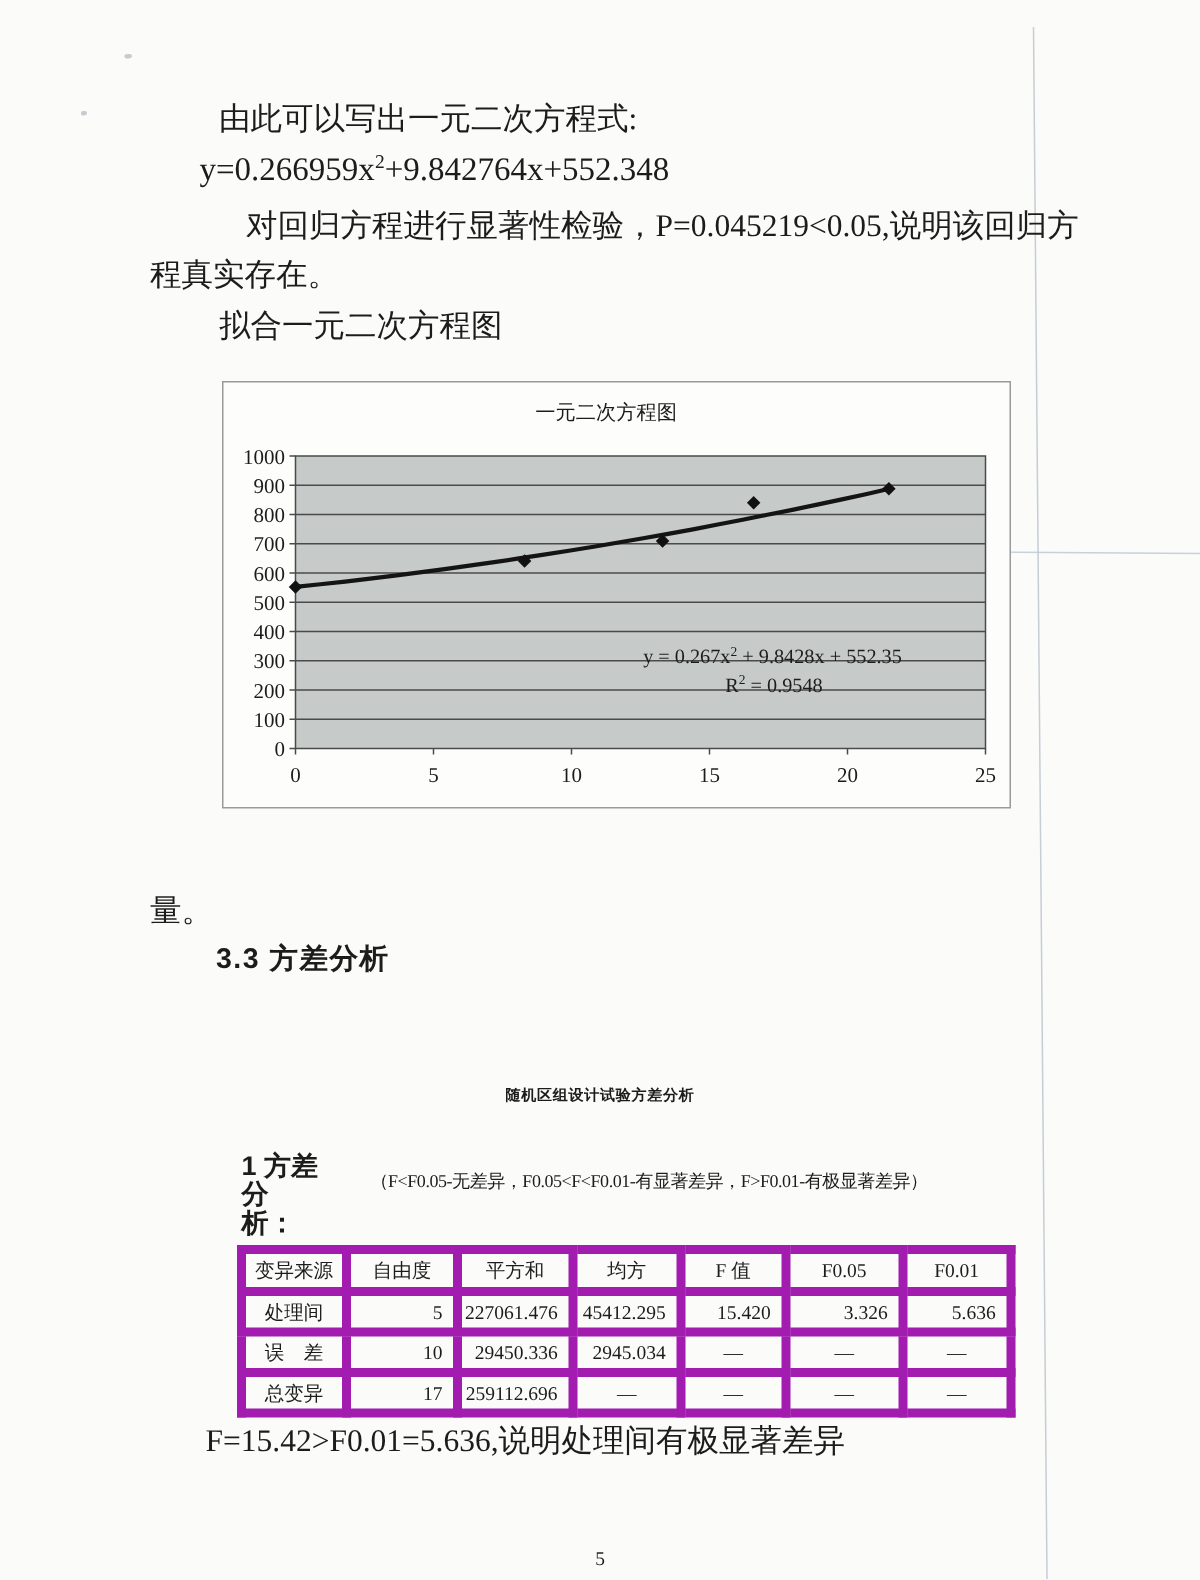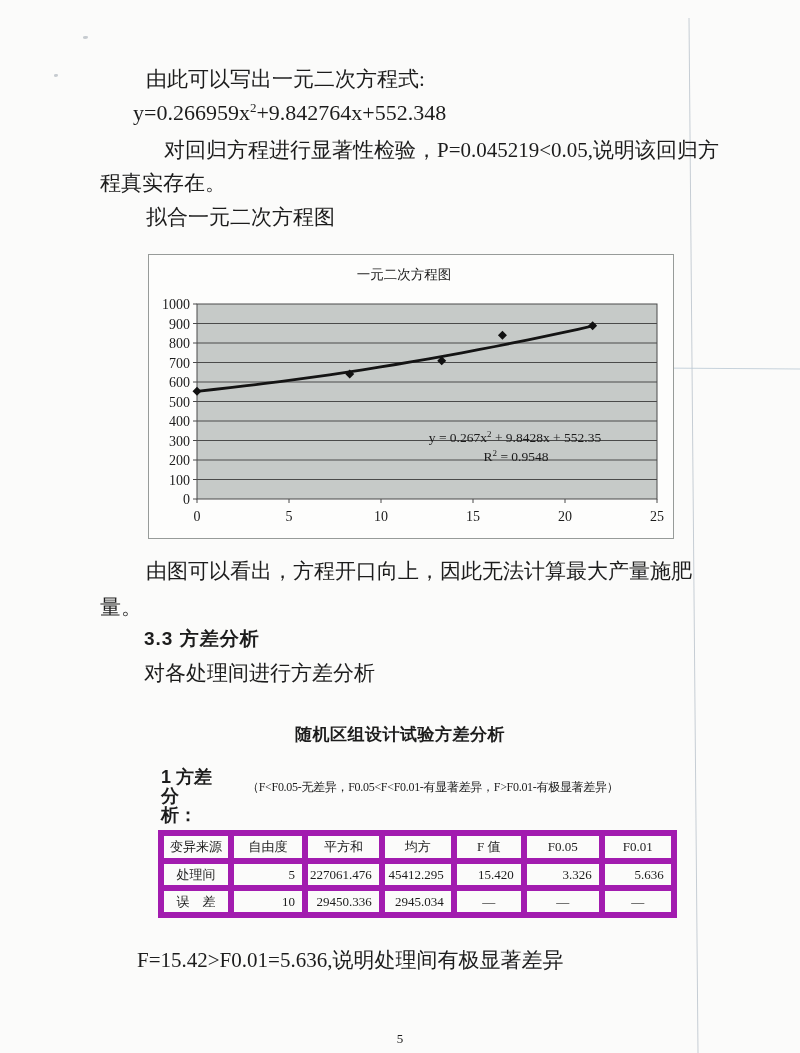--- a/index.html
+++ b/index.html
@@ -16,21 +16,21 @@
   .line{font-size:21px;line-height:26px;white-space:nowrap;}
   .indent{padding-left:46px;}
   .eq-line{font-size:22px;white-space:nowrap;}
   .eq-line sup{font-size:13px;vertical-align:super;line-height:0;}
   .heading{
     font-family:"Liberation Sans","DejaVu Sans",sans-serif;
     font-weight:bold;font-size:19px;white-space:nowrap;letter-spacing:1px;
   }
   .tbl-title{
     font-family:"Liberation Sans","DejaVu Sans",sans-serif;
-    font-weight:bold;font-size:17px;text-align:center;letter-spacing:0.5px;
+    font-weight:bold;font-size:10px;text-align:center;letter-spacing:0.5px;
   }
   .tbl-label{
     font-family:"Liberation Sans","DejaVu Sans",sans-serif;
     font-weight:bold;font-size:18px;line-height:19px;
   }
   .tbl-label span{display:block;}
   .tbl-note{font-size:12px;white-space:nowrap;letter-spacing:-0.3px;}
   .chart-box{
     width:524px;height:283px;
     border:1px solid #979b99;
@@ -128,26 +128,24 @@
         <path d="M48,131.85999999999999 L52.5,136.35999999999999 L48,140.85999999999999 L43.5,136.35999999999999 Z" fill="#111111"></path>
         <path d="M200.72,114.505 L205.22,119.005 L200.72,123.505 L196.22,119.005 Z" fill="#111111"></path>
         <path d="M292.72,101.245 L297.22,105.745 L292.72,110.245 L288.22,105.745 Z" fill="#111111"></path>
         <path d="M353.44,75.70000000000002 L357.94,80.20000000000002 L353.44,84.70000000000002 L348.94,80.20000000000002 Z" fill="#111111"></path>
         <path d="M443.59999999999997,66.34 L448.09999999999997,70.84 L443.59999999999997,75.34 L439.09999999999997,70.84 Z" fill="#111111"></path>
         <text x="366" y="187" text-anchor="middle" font-size="13.5" font-family="&quot;Liberation Serif&quot;,&quot;DejaVu Serif&quot;,serif" fill="#1c1c1c"><tspan>y = 0.267x</tspan><tspan dy="-5" font-size="9">2</tspan><tspan dy="5"> + 9.8428x + 552.35</tspan></text>
         <text x="367" y="206" text-anchor="middle" font-size="13.5" font-family="&quot;Liberation Serif&quot;,&quot;DejaVu Serif&quot;,serif" fill="#1c1c1c"><tspan>R</tspan><tspan dy="-5" font-size="9">2</tspan><tspan dy="5"> = 0.9548</tspan></text>
       </svg>
   </div>
 
-  <div class="abs line" style="left:100px;top:558px;padding-left:46px;">由图可以看出，方程开口向上，因此无法计算最大产量施肥</div>
   <div class="abs line" style="left:100px;top:594px;">量。</div>
 
   <div class="abs heading" style="left:144px;top:626px;">3.3 方差分析</div>
 
-  <div class="abs line" style="left:144px;top:660px;">对各处理间进行方差分析</div>
 
   <div class="abs tbl-title" style="left:140px;top:723px;width:520px;">随机区组设计试验方差分析</div>
 
   <div class="abs tbl-label" style="left:161px;top:768px;width:60px;">
     <span>1 方差分</span>
     <span>析：</span>
   </div>
 
   <div class="abs tbl-note" style="left:247px;top:779px;">（F&lt;F0.05-无差异，F0.05&lt;F&lt;F0.01-有显著差异，F&gt;F0.01-有极显著差异）</div>
 
@@ -185,20 +183,29 @@
           </tr>
           <tr>
             <td class="c">误　差</td>
             <td>10</td>
             <td>29450.336</td>
             <td>2945.034</td>
             <td class="c">—</td>
             <td class="c">—</td>
             <td class="c">—</td>
           </tr>
+          <tr>
+            <td class="c">总变异</td>
+            <td>17</td>
+            <td>259112.696</td>
+            <td class="c">—</td>
+            <td class="c">—</td>
+            <td class="c">—</td>
+            <td class="c">—</td>
+          </tr>
         </tbody>
       </table>
   </div>
 
   <div class="abs f-line" style="left:137px;top:946px;">F=15.42&gt;F0.01=5.636,说明处理间有极显著差异</div>
 
   <div class="abs page-num" style="left:0;top:1031px;">5</div>
 
 </div>
 

